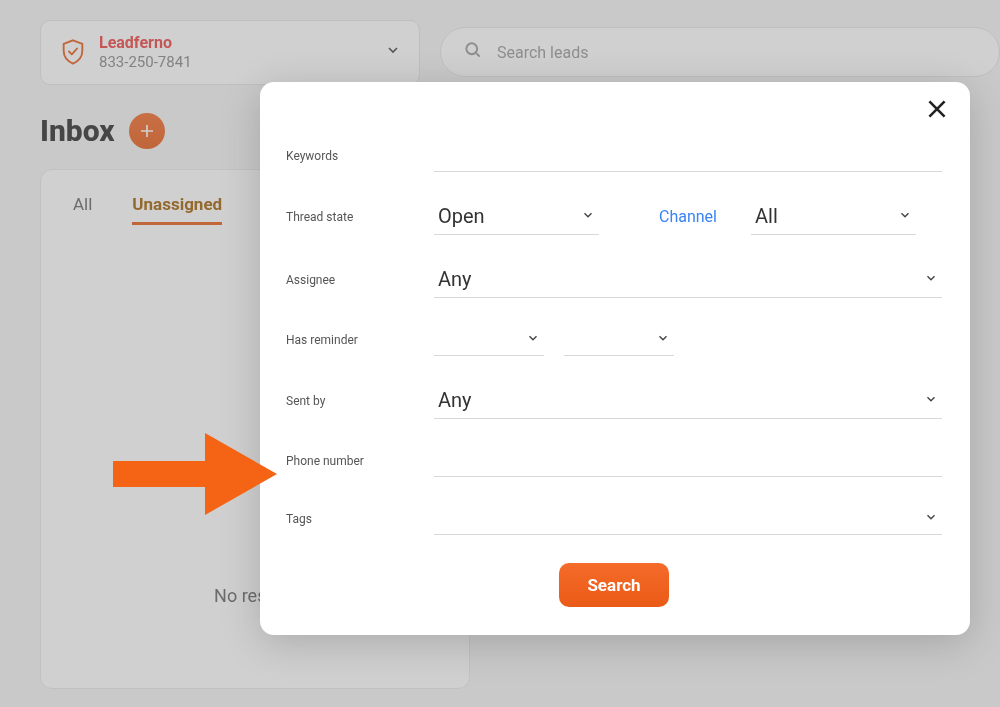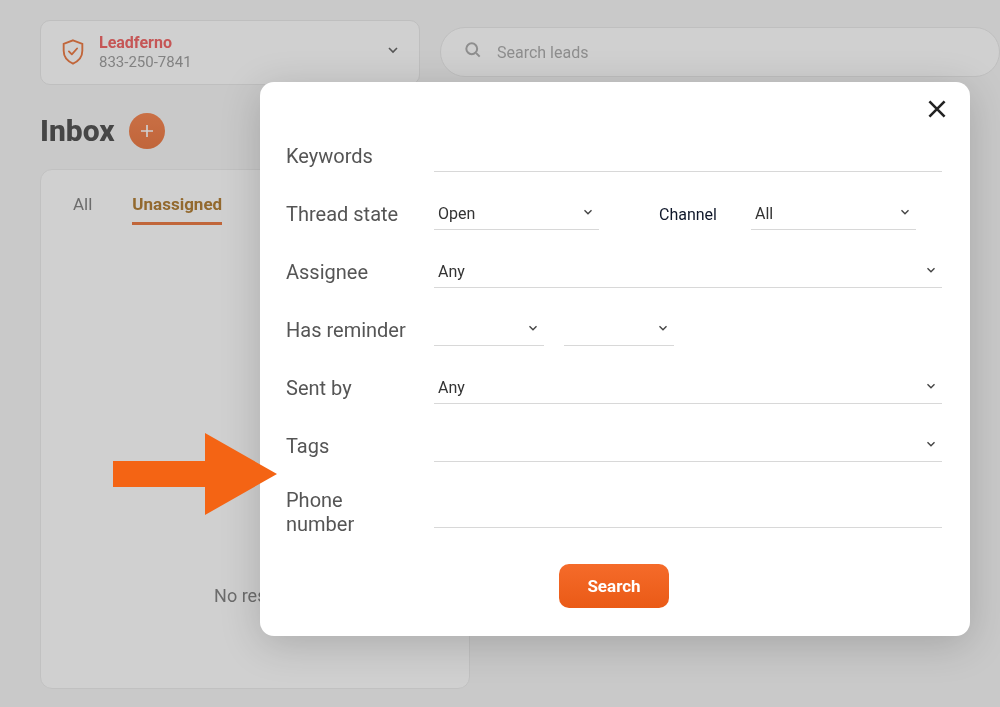--- a/index.html
+++ b/index.html
@@ -30,26 +30,26 @@
   .tab.active { color: #a16207; font-weight: 700; border-bottom: 3px solid #e85c1a; }
   .no-results { text-align: center; color: #666; font-size: 18px; margin-top: 350px; }
   .right-text { color: #7a7a7a; font-size: 17px; margin-top: 300px; margin-left: 20px; }
 
   
   .modal { position: absolute; left: 260px; top: 82px; width: 710px; background: #fff; border-radius: 14px; box-shadow: 0 8px 40px rgba(0,0,0,.18); padding: 28px 28px 28px 26px; }
   .close-btn { position: absolute; right: 20px; top: 14px; color: #222; cursor: pointer; }
   .close-btn svg { width: 26px; height: 26px; }
   .form-rows { margin-top: 30px; display: flex; flex-direction: column; gap: 26px; }
   .form-row { display: flex; align-items: center; gap: 20px; }
-  .form-label { width: 128px; color: #555; font-size: 20px; flex-shrink: 0; }
+  .form-label { width: 128px; color: #555; font-size: 12px; flex-shrink: 0; }
   .field { flex: 1; border-bottom: 1px solid #d8d8d8; padding: 6px 4px; display: flex; align-items: center; justify-content: space-between; min-height: 32px; }
-  .field-value { color: #333; font-size: 16px; }
+  .field-value { color: #333; font-size: 20px; }
   .chevron { color: #444; flex-shrink: 0; }
   .field.narrow { max-width: 110px; }
-  .inline-label { color: #0f172a; font-size: 16px; margin-left: 24px; margin-right: 14px; white-space: nowrap; }
+  .inline-label { color: #3b82f6; font-size: 16px; margin-left: 24px; margin-right: 14px; white-space: nowrap; }
   .inline-label.first { margin-left: 40px; }
   .field.small { width: 165px; flex: 0 0 165px; }
   .search-btn { margin: 28px auto 0 auto; display: block; background: linear-gradient(#f56b2a, #ea5a16); color: #fff; border: none; border-radius: 10px; padding: 12px 28px; font-size: 17px; font-weight: 700; cursor: pointer; }
 
   
   .dim { position: absolute; inset: 0; background: rgba(120,120,120,.35); }
 
   
   .arrow { position: absolute; left: 105px; top: 425px; pointer-events: none; }
   .arrow svg { width: 180px; height: 98px; }
@@ -173,33 +173,33 @@
       <span class="form-label">Sent by</span>
       <div class="field">
         <span class="field-value">Any</span>
         <span class="chevron"><svg width="14" height="14" viewBox="0 0 24 24" fill="none" stroke="currentColor" stroke-width="2.4">
               <path d="M6 9l6 6 6-6"></path>
             </svg></span>
       </div>
     </div>
 
     <div class="form-row">
+      <span class="form-label">Phone number</span>
+      <div class="field">
+        <span class="field-value"></span>
+      </div>
+    </div>
+
+    <div class="form-row">
       <span class="form-label">Tags</span>
       <div class="field">
         <span class="field-value"></span>
         <span class="chevron"><svg width="14" height="14" viewBox="0 0 24 24" fill="none" stroke="currentColor" stroke-width="2.4">
               <path d="M6 9l6 6 6-6"></path>
             </svg></span>
-      </div>
-    </div>
-
-    <div class="form-row">
-      <span class="form-label">Phone number</span>
-      <div class="field">
-        <span class="field-value"></span>
       </div>
     </div>
 
   </div>
 
   <button class="search-btn">Search</button>
 </div>
 
 <div class="arrow">
   <svg viewBox="0 0 180 98">

